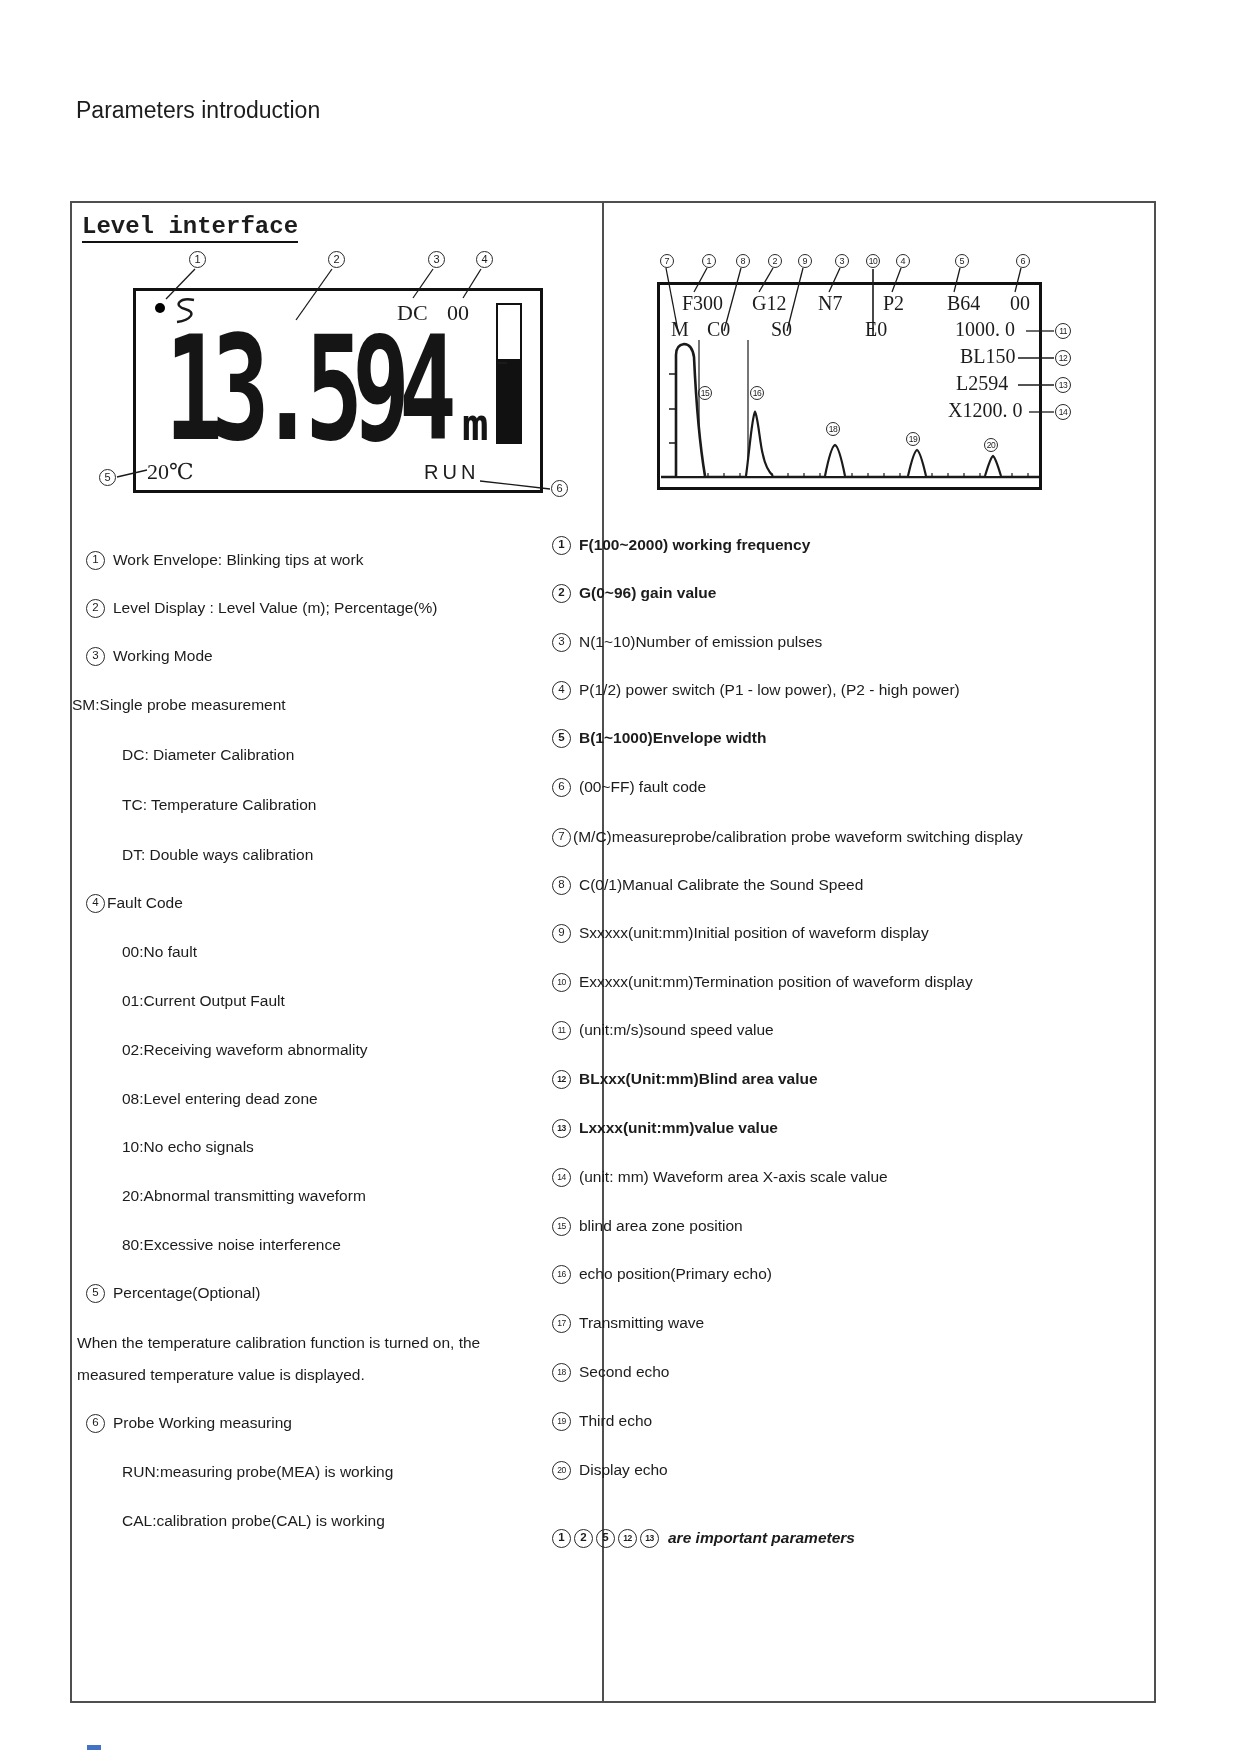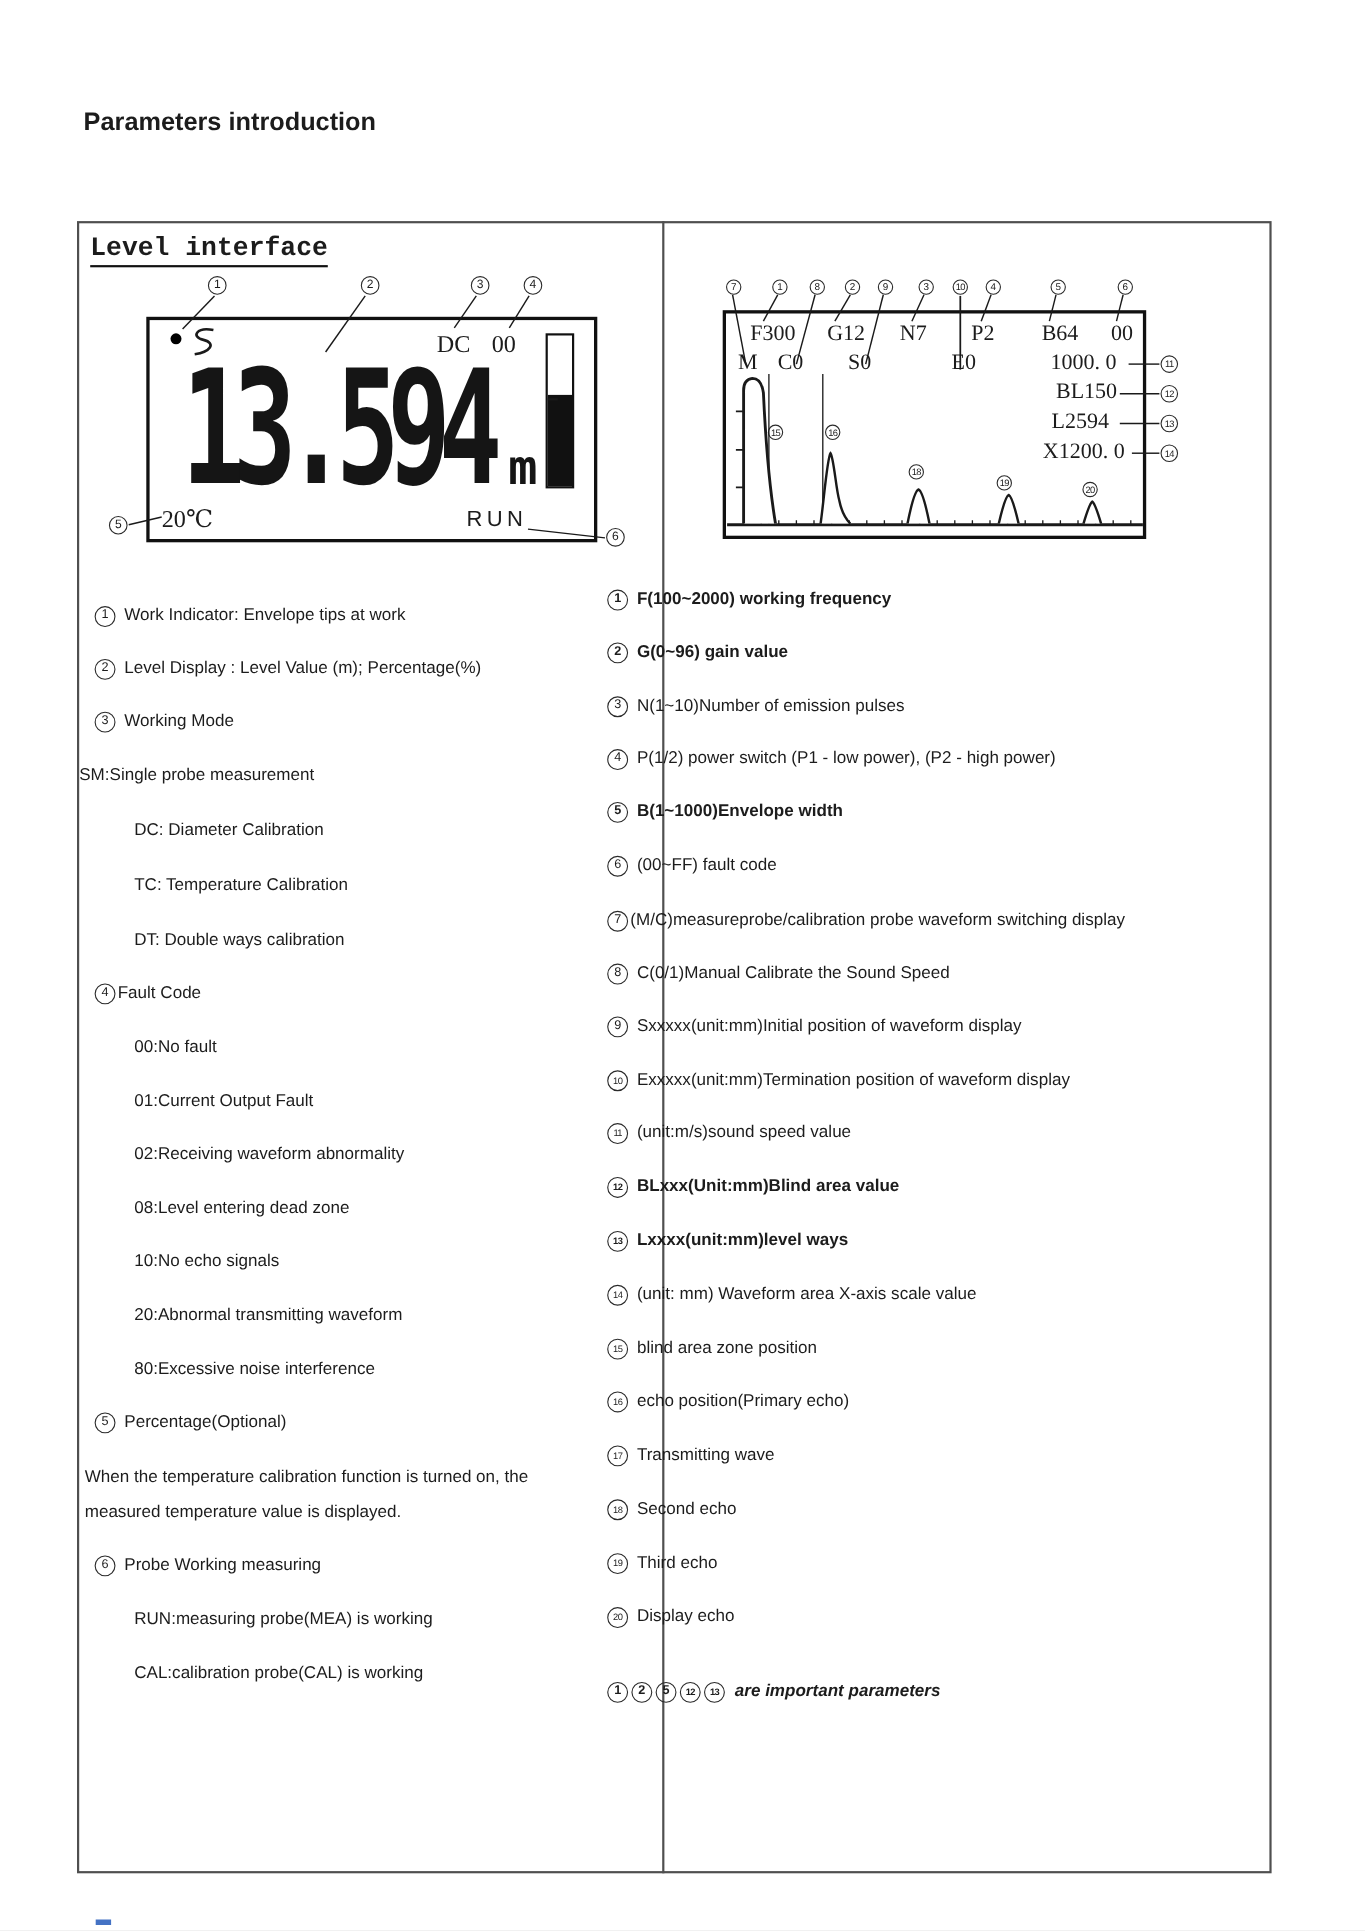--- a/index.html
+++ b/index.html
@@ -1,19 +1,19 @@
 <!DOCTYPE html>
 <html><head>
 <meta charset="utf-8">
 <style>
   html,body{margin:0;padding:0;background:#e8e8e8;}
   .page{position:relative;width:1241px;height:1755px;background:#ffffff;
         font-family:"Liberation Sans",sans-serif;color:#1c1c1c;overflow:hidden;margin:0 auto;}
   .abs{position:absolute;}
-  .title{position:absolute;left:76px;top:97px;font-size:23px;font-weight:bold;}
+  .title{position:absolute;left:76px;top:97px;font-size:23px;font-weight:normal;}
   .tbl{position:absolute;left:70px;top:201px;width:1086px;height:1502px;
        border:2px solid #4f4f4f;box-sizing:border-box;}
   .divider{position:absolute;left:602px;top:201px;width:2px;height:1502px;background:#4f4f4f;}
   .colhead{position:absolute;font-size:24px;font-weight:bold;}
   .colhead span{display:inline-block;border-bottom:2.5px solid #111;padding-bottom:1px;font-family:Liberation Mono, monospace;}
   .wavehead{left:602px;top:208px;width:554px;text-align:center;}
   .lvlhead{left:82px;top:211px;}
   
   .row{position:absolute;display:flex;align-items:center;gap:8px;height:20px;
        font-size:15.5px;white-space:nowrap;}
@@ -163,21 +163,21 @@
       <path d="M669,374 h8 M669,409 h8 M669,443 h8" style="stroke-width:1.6"></path>
       <path d="M746,476 C749,455 752,416 755,412 C758,416 760,445 763,455 C765,465 769,472 773,476" style="fill:#fff;stroke-width:2.2"></path>
       <path d="M825,476 C828,461 832,446 835,445 C838,446 842,461 845,476" style="fill:#fff;stroke-width:2.2"></path>
       <path d="M908,476 C911,463 914,451 917,450 C920,451 923,463 926,476" style="fill:#fff;stroke-width:2.2"></path>
       <path d="M985,476 C988,466 991,457 993,456 C995,457 998,466 1001,476" style="fill:#fff;stroke-width:2.2"></path>
     </g>
   </svg>
 
   <div class="row" style="left:86px;top:550px">
     <span class="cn c19">1</span>
-    <span>Work Indicator: Envelope tips at work</span>
+    <span>Work Envelope: Blinking tips at work</span>
   </div>
   <div class="row" style="left:86px;top:598px">
     <span class="cn c19">2</span>
     <span>Level Display : Level Value (m); Percentage(%)</span>
   </div>
   <div class="row" style="left:86px;top:646px">
     <span class="cn c19">3</span>
     <span>Working Mode</span>
   </div>
   <div class="row" style="left:72px;top:695px">
@@ -281,21 +281,21 @@
   <div class="row" style="left:552px;top:1020px">
     <span class="cn c19 d2">11</span>
     <span>(unit:m/s)sound speed value</span>
   </div>
   <div class="row b" style="left:552px;top:1069px">
     <span class="cn c19 d2">12</span>
     <span>BLxxx(Unit:mm)Blind area value</span>
   </div>
   <div class="row b" style="left:552px;top:1118px">
     <span class="cn c19 d2">13</span>
-    <span>Lxxxx(unit:mm)level ways</span>
+    <span>Lxxxx(unit:mm)value value</span>
   </div>
   <div class="row" style="left:552px;top:1167px">
     <span class="cn c19 d2">14</span>
     <span>(unit: mm) Waveform area X-axis scale value</span>
   </div>
   <div class="row" style="left:552px;top:1216px">
     <span class="cn c19 d2">15</span>
     <span>blind area zone position</span>
   </div>
   <div class="row" style="left:552px;top:1264px">

